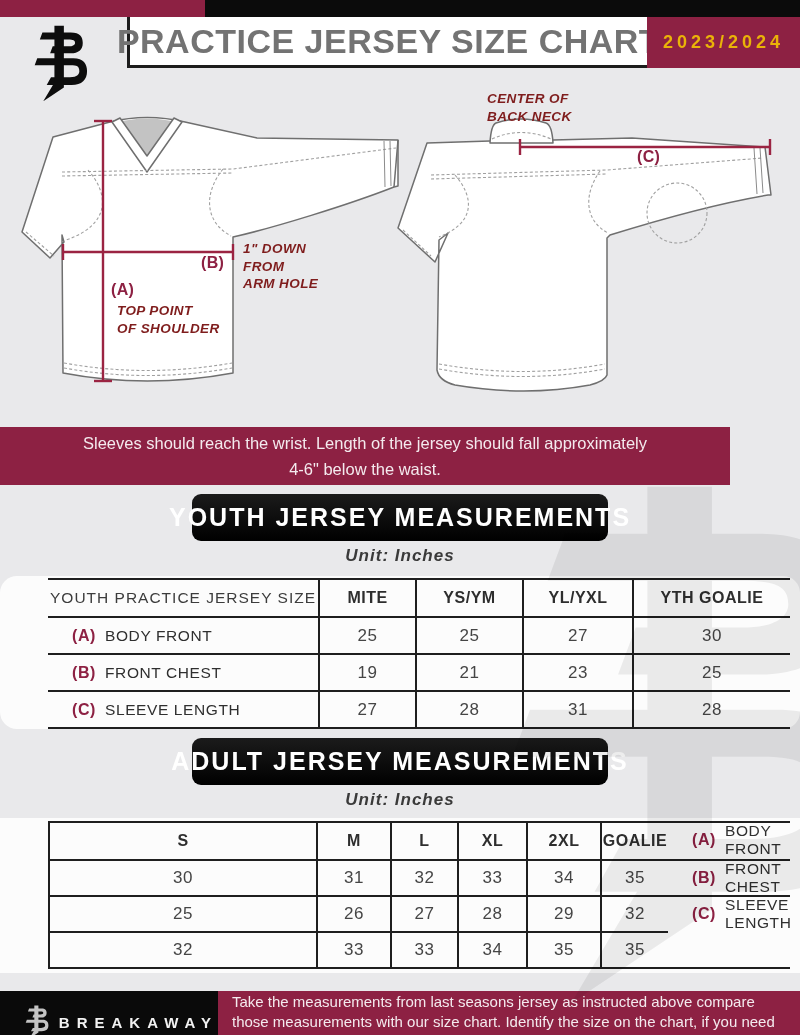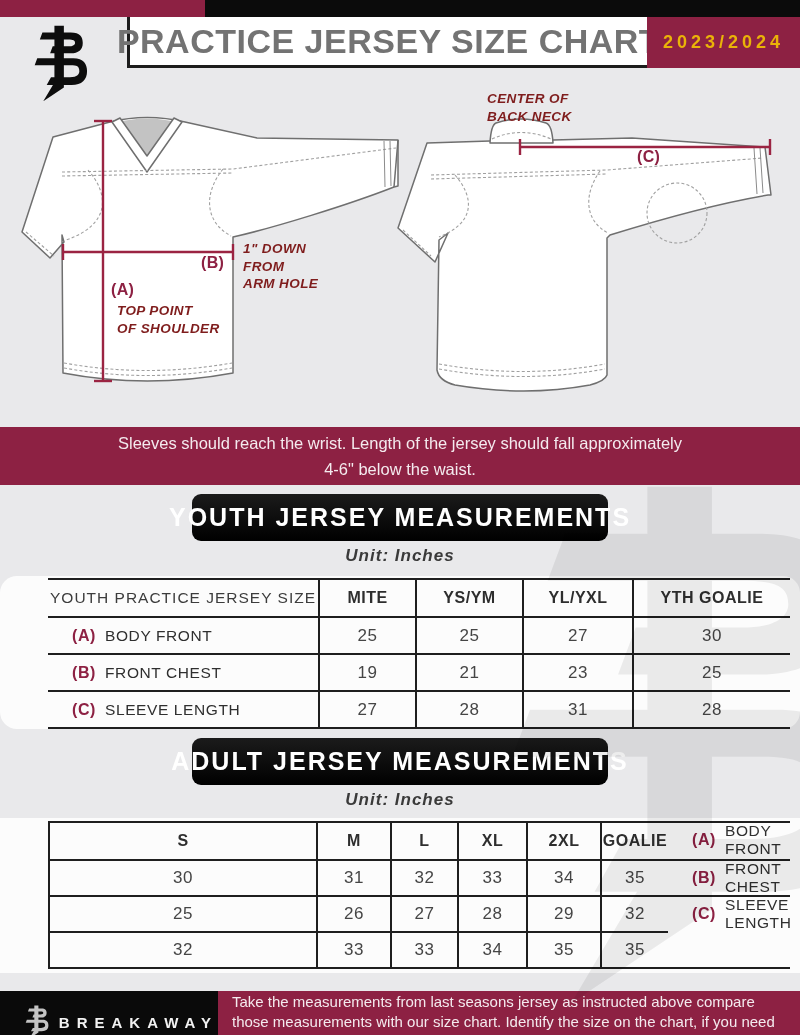--- a/index.html
+++ b/index.html
@@ -19,21 +19,21 @@
   .season-box span{font-size:18px;font-weight:bold;letter-spacing:4px;color:#eab308;white-space:nowrap;}
   .brand-logo-header{position:absolute;left:26px;top:24px;z-index:6;color:#0D0D0D;}
 
   
   .hero{position:relative;width:800px;height:359px;background:#E9E9EB;}
   .jersey-svg{position:absolute;pointer-events:none;}
   .ann-tag{position:absolute;font-size:16px;font-weight:bold;color:#8D2143;letter-spacing:.3px;}
   .ann-text{position:absolute;font-size:13.5px;font-style:italic;font-weight:bold;color:#7f1d1d;line-height:17.5px;letter-spacing:.4px;}
 
   
-  .banner{width:800px;height:58px;background:#8D2143;display:flex;align-items:center;justify-content:center;}
+  .banner{width:730px;height:58px;background:#8D2143;display:flex;align-items:center;justify-content:center;}
   .banner p{margin:0;width:580px;text-align:center;color:#F4EAEE;font-size:16.5px;line-height:26px;font-weight:normal;}
 
   
   .sec-head{position:relative;width:800px;background:#E9E9EB;}
   .sec-head.youth{height:82px;}
   .sec-head.adult{height:80px;}
   .head-bar{margin:9px auto 0;width:416px;height:47px;background:linear-gradient(180deg,#1B1B1B,#000000);
     border-radius:9px;display:flex;align-items:center;justify-content:center;}
   .head-bar span{color:#FFFFFF;font-size:25px;font-weight:bold;letter-spacing:2px;white-space:nowrap;}
   .unit-label{margin-top:5px;text-align:center;font-size:17px;font-style:italic;font-weight:bold;color:#3A3A3A;letter-spacing:1px;}

